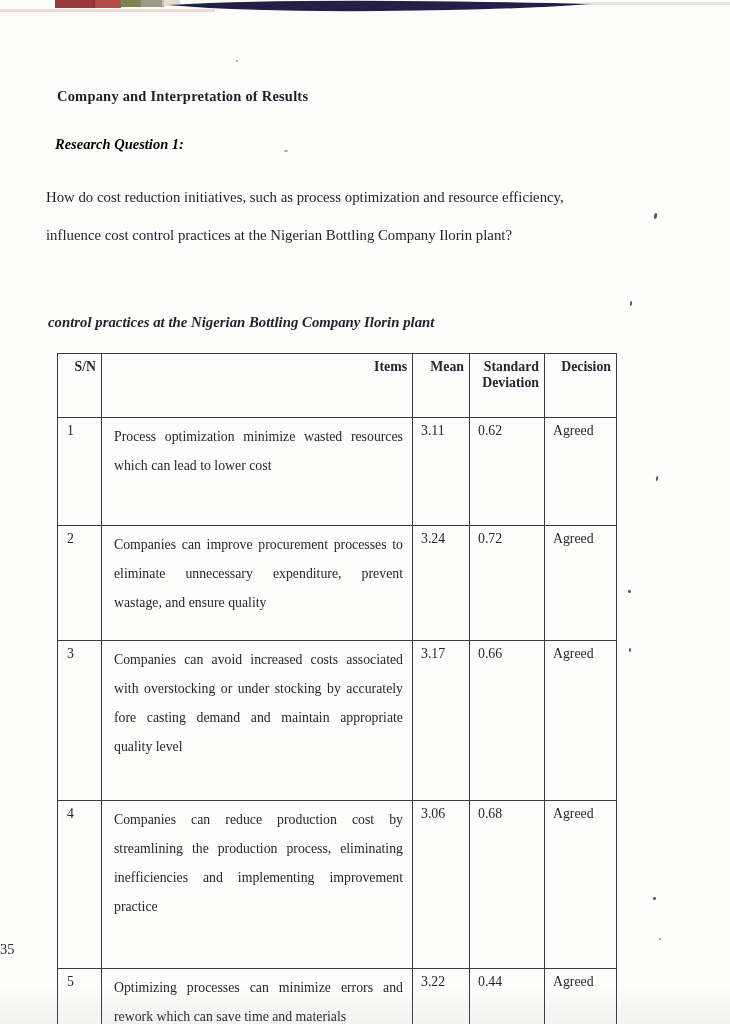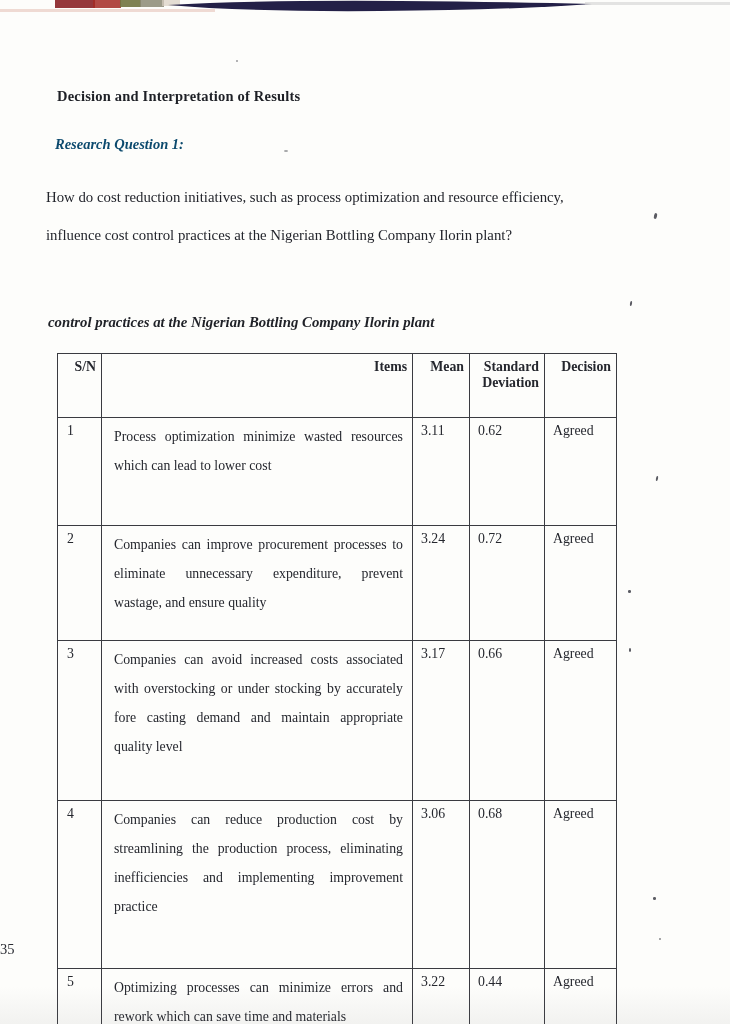--- a/index.html
+++ b/index.html
@@ -14,21 +14,21 @@
     pointer-events:none;
   }
   .scan-strip { position:absolute; left:0; top:0; width:730px; height:18px; }
 
   .heading {
     position:absolute; left:57px; top:88px; font-size:14.5px; font-weight:bold;
     letter-spacing:0.2px; color:#1e2026;
   }
   .subheading {
     position:absolute; left:55px; top:136px; font-size:14.5px; font-weight:bold;
-    font-style:italic; color:#0c4a6e;
+    font-style:italic; color:#000000;
   }
   .para {
     position:absolute; left:46px; top:178px; width:632px; font-size:14.8px;
     line-height:38px; color:#23252c;
   }
   .caption {
     position:absolute; left:48px; top:264px; width:624px; font-size:14.8px;
     font-weight:bold; font-style:italic; line-height:39px; color:#1f2127;
   }
 
@@ -89,21 +89,21 @@
       <rect x="55" y="0" width="40" height="8" fill="#8a2126" opacity="0.9"></rect>
       <rect x="93" y="0" width="28" height="8" fill="#a52a24" opacity="0.85"></rect>
       <rect x="120" y="0" width="21" height="7" fill="#71743f" opacity="0.9"></rect>
       <rect x="140" y="0" width="24" height="7" fill="#8b8a74" opacity="0.85"></rect>
       <rect x="162" y="0" width="18" height="6" fill="#d8cfc2" opacity="0.7"></rect>
       <path d="M168,5 Q260,0 400,1 Q510,2 592,4 Q510,10 380,11 Q248,12 168,5 Z" fill="#232047"></path>
       <rect x="585" y="2" width="145" height="3" fill="#c9c9c9" opacity="0.5"></rect>
     </svg>
   </div>
 
-  <div class="heading">Decision and Interpretation of Results</div>
+  <div class="heading">Company and Interpretation of Results</div>
 
   <div class="subheading">Research Question 1:</div>
 
   <div class="para">
     <span>How do cost reduction initiatives, such as process optimization and resource efficiency,</span><br>
     <span>influence cost control practices at the Nigerian Bottling Company Ilorin plant?</span>
   </div>
 
   <div class="caption">
     <br>

